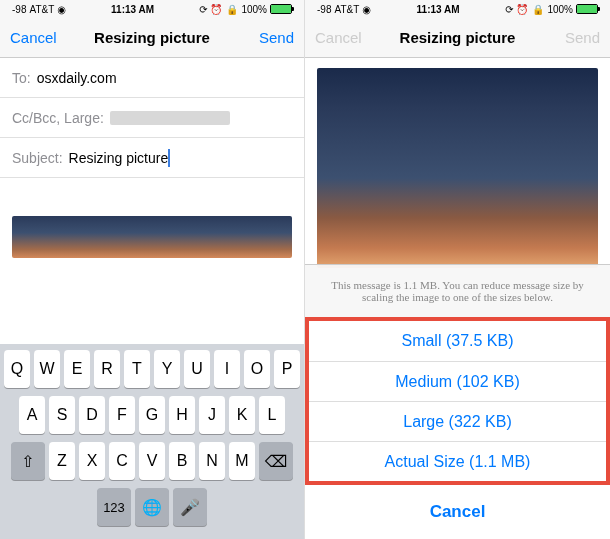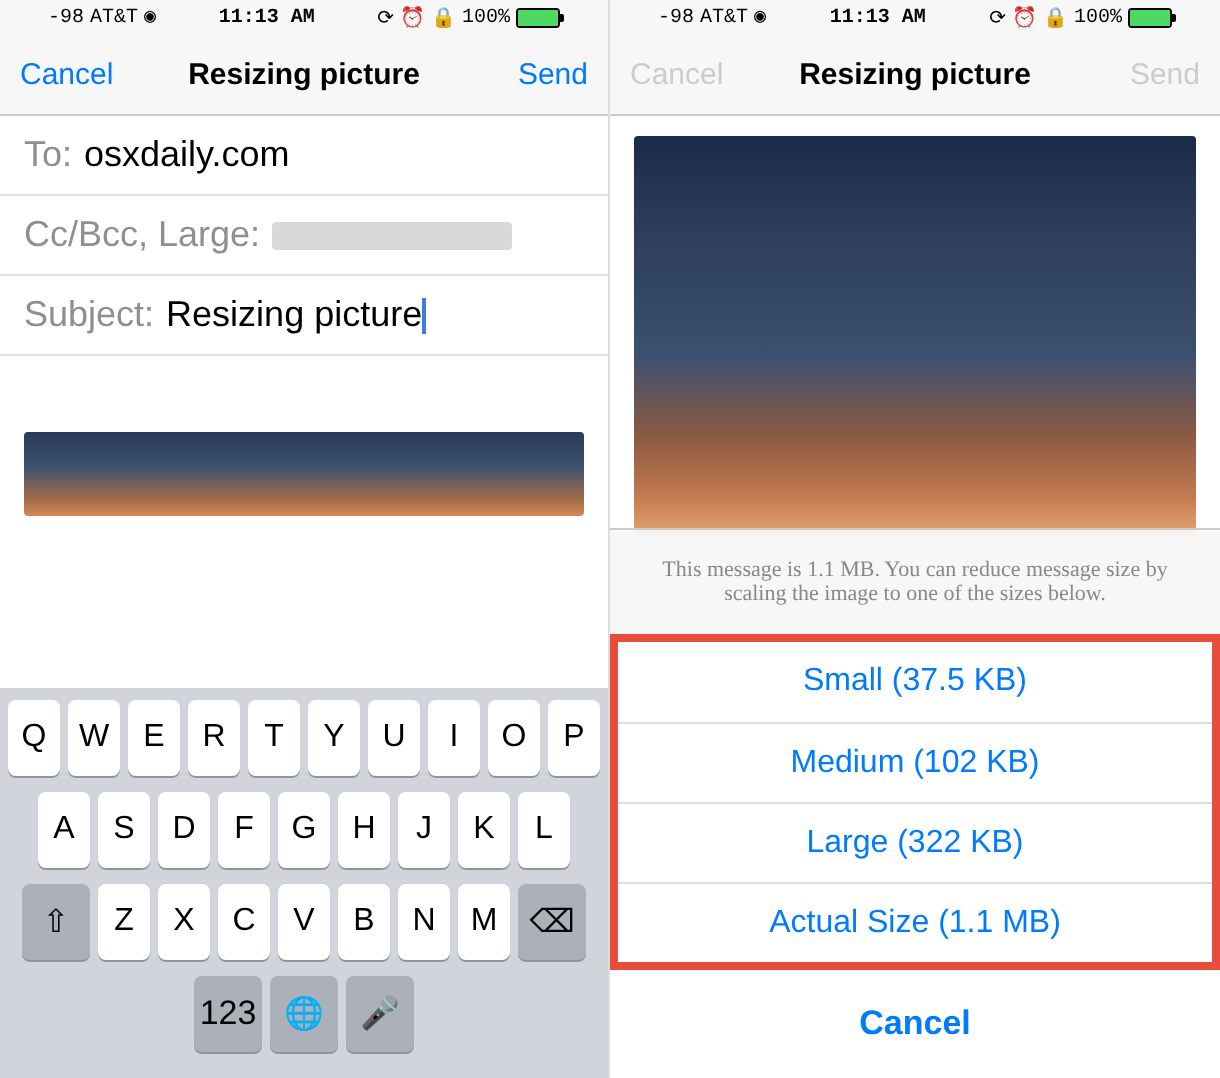--- a/index.html
+++ b/index.html
@@ -1,51 +1,51 @@
 <!DOCTYPE html>
 <html><head>
   <meta charset="utf-8">
   <style>
     * { box-sizing: border-box; margin: 0; padding: 0; }
     body { font-family: -apple-system, "Helvetica Neue", Arial, sans-serif; background: #fff; width: 610px; height: 539px; overflow: hidden; }
     .container { display: flex; width: 610px; height: 539px; }
     .phone { width: 305px; height: 539px; position: relative; background: #fff; border-right: 1px solid #ddd; }
     .phone:last-child { border-right: none; }
 
-    .status-bar { height: 18px; display: flex; align-items: center; justify-content: space-between; padding: 0 24px; font-size: 10px; color: #000; background: #f7f7f7; font-family: Liberation Mono, monospace; }
+    .status-bar { height: 18px; display: flex; align-items: center; justify-content: space-between; padding: 0 12px; font-size: 10px; color: #000; background: #f7f7f7; }
     .status-left, .status-right { display: flex; align-items: center; gap: 3px; }
     .status-center { font-weight: 600; }
     .battery { display: inline-block; width: 22px; height: 10px; border: 1px solid #000; border-radius: 2px; position: relative; }
     .battery::after { content: ""; position: absolute; right: -3px; top: 2px; width: 2px; height: 4px; background: #000; border-radius: 0 1px 1px 0; }
     .battery-fill { display: block; height: 100%; width: 100%; background: #4cd964; border-radius: 1px; }
 
     .nav-bar { height: 40px; display: flex; align-items: center; justify-content: space-between; padding: 0 10px; border-bottom: 1px solid #ccc; background: #f7f7f7; }
     .nav-btn { color: #007aff; font-size: 15px; background: none; border: none; cursor: pointer; min-width: 52px; text-align: left; }
     .nav-btn.right { text-align: right; }
     .nav-btn.disabled { color: #ccc; }
     .nav-title { font-weight: 600; font-size: 15px; color: #000; }
 
     .compose-fields { }
-    .field-row { display: flex; align-items: center; min-height: 40px; padding: 8px 12px; border-bottom: 1px solid #e0e0e0; font-size: 18px; }
+    .field-row { display: flex; align-items: center; min-height: 40px; padding: 8px 12px; border-bottom: 1px solid #e0e0e0; font-size: 14px; }
     .field-label { color: #8e8e93; margin-right: 6px; }
     .field-value { color: #000000; }
     .field-value.black { color: #000; }
     .field-redacted { display: inline-block; width: 120px; height: 14px; background: #d8d8d8; border-radius: 2px; }
     .cursor { display: inline-block; width: 2px; height: 18px; background: #3b7ee0; vertical-align: middle; }
     .body-spacer { height: 38px; }
 
     .image-preview { margin: 0 12px; height: 42px; background: linear-gradient(180deg, #2a3a5a 0%, #3c5070 40%, #a36b4a 80%, #d4895a 100%); border-radius: 2px; }
     .image-preview.tall { height: 200px; margin: 10px 12px 0 12px; background: linear-gradient(180deg, #1a2a4a 0%, #2a3a5a 20%, #3c5070 55%, #8a5a42 75%, #c47a50 90%, #e4a570 100%); }
 
     .keyboard { position: absolute; bottom: 0; left: 0; right: 0; height: 195px; background: #d1d5db; padding: 6px 3px; }
     .kb-row { display: flex; justify-content: center; gap: 4px; margin-bottom: 8px; }
     .key { background: #fff; border-radius: 4px; box-shadow: 0 1px 0 rgba(0,0,0,0.3); height: 38px; display: flex; align-items: center; justify-content: center; font-size: 16px; color: #000; cursor: pointer; }
     .key.letter { width: 26px; }
     .key.wide { background: #acb1b9; width: 34px; }
-    .key.num { width: 34px; font-size: 17px; background: #acb1b9; }
+    .key.num { width: 34px; font-size: 13px; background: #acb1b9; }
     .key.globe { width: 34px; background: #acb1b9; }
     .key.mic { width: 34px; background: #acb1b9; }
     .key.space { flex: 1; font-size: 14px; }
     .key.return { width: 64px; font-size: 14px; background: #acb1b9; }
     .kb-row.bottom { gap: 4px; padding: 0 2px; }
 
     .overlay { position: absolute; bottom: 0; left: 0; right: 0; }
     .sheet-info { background: rgba(247,247,247,0.95); padding: 14px 18px; text-align: center; font-size: 11px; color: #888; border-top: 1px solid #ccc; font-family: Liberation Serif, serif; }
     .sheet-options { border: 4px solid #e74c3c; margin: 0; }
     .sheet-btn { display: block; width: 100%; background: #fff; border: none; border-top: 1px solid #ddd; height: 40px; font-size: 16px; color: #007aff; cursor: pointer; }

